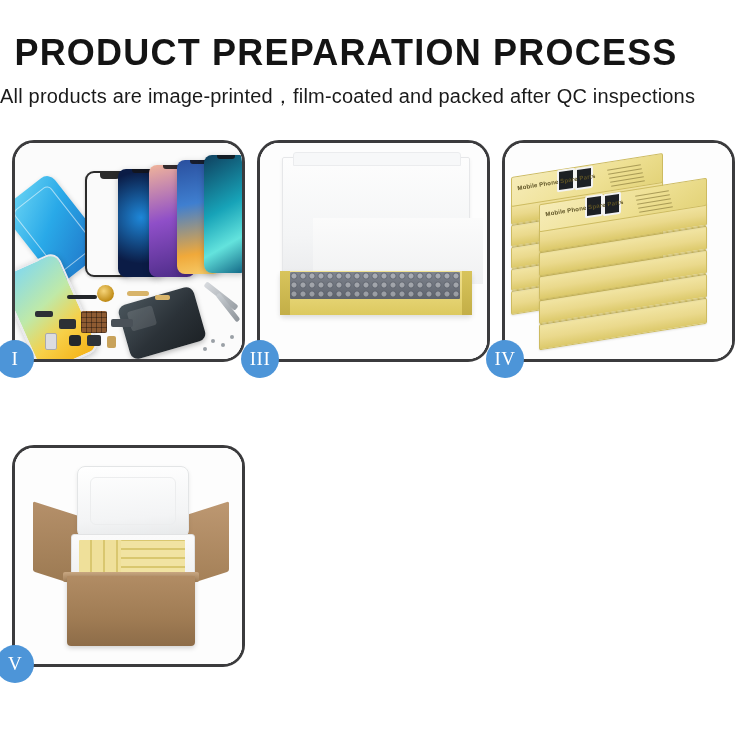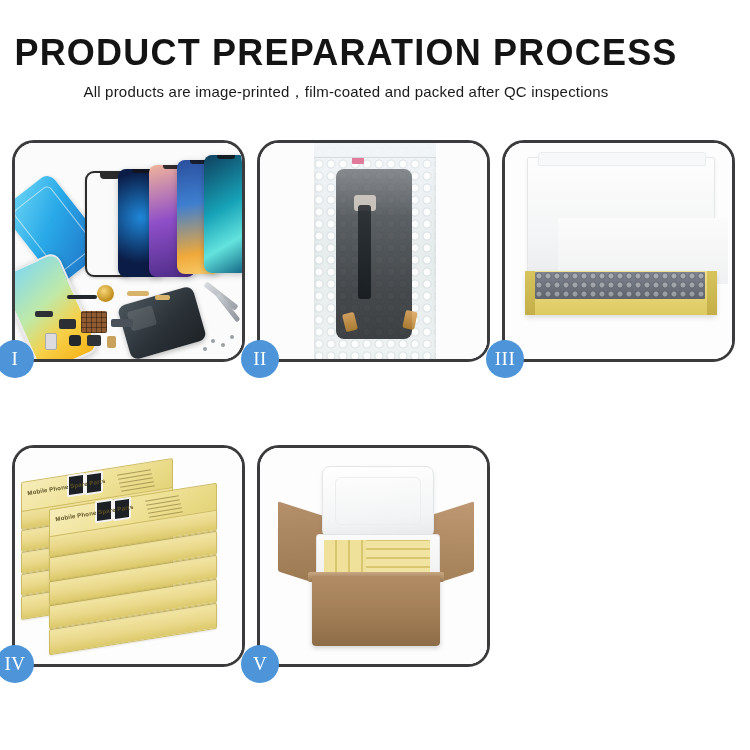--- a/index.html
+++ b/index.html
@@ -28,21 +28,21 @@
     font-size: 36px;
     font-weight: 700;
     letter-spacing: 1.2px;
     color: #141414;
     line-height: 1.05;
     margin: 0;
     white-space: nowrap;
   }
   .page-subtitle {
     font-family: "Liberation Sans", sans-serif;
-    font-size: 15px;
+    font-size: 20px;
     font-weight: 400;
     letter-spacing: 0.2px;
     color: #1a1a1a;
     margin: 11px 0 0 0;
     white-space: nowrap;
   }
 
   
   .panel-grid {
     position: absolute;
@@ -463,35 +463,20 @@
       <div class="tweezer"></div>
       <div class="tweezer2"></div>
       <span class="screw s1"></span>
         <span class="screw s2"></span>
       <span class="screw s3"></span>
         <span class="screw s4"></span>
     </div>
     <div class="badge">I</div>
   </div>
 
-  <div class="panel">
-    <div class="panel-photo">
-      <div class="p2-bg"></div>
-      <div class="bubble-bag">
-        <div class="inner-screen"></div>
-        <div class="cable-pad"></div>
-        <div class="flex-cable"></div>
-        <div class="conn-gold g1"></div>
-        <div class="conn-gold g2"></div>
-        <div class="pink-tag"></div>
-      </div>
-      <div class="bag-seal"></div>
-    </div>
-    <div class="badge">II</div>
-  </div>
 
   <div class="panel">
     <div class="panel-photo">
       <div class="p3-bg"></div>
       <div class="box3-lid">
         <div class="box3-foam"></div>
       </div>
       <div class="box3-tray"></div>
       <div class="box3-side-l"></div>
       <div class="box3-side-r"></div>

